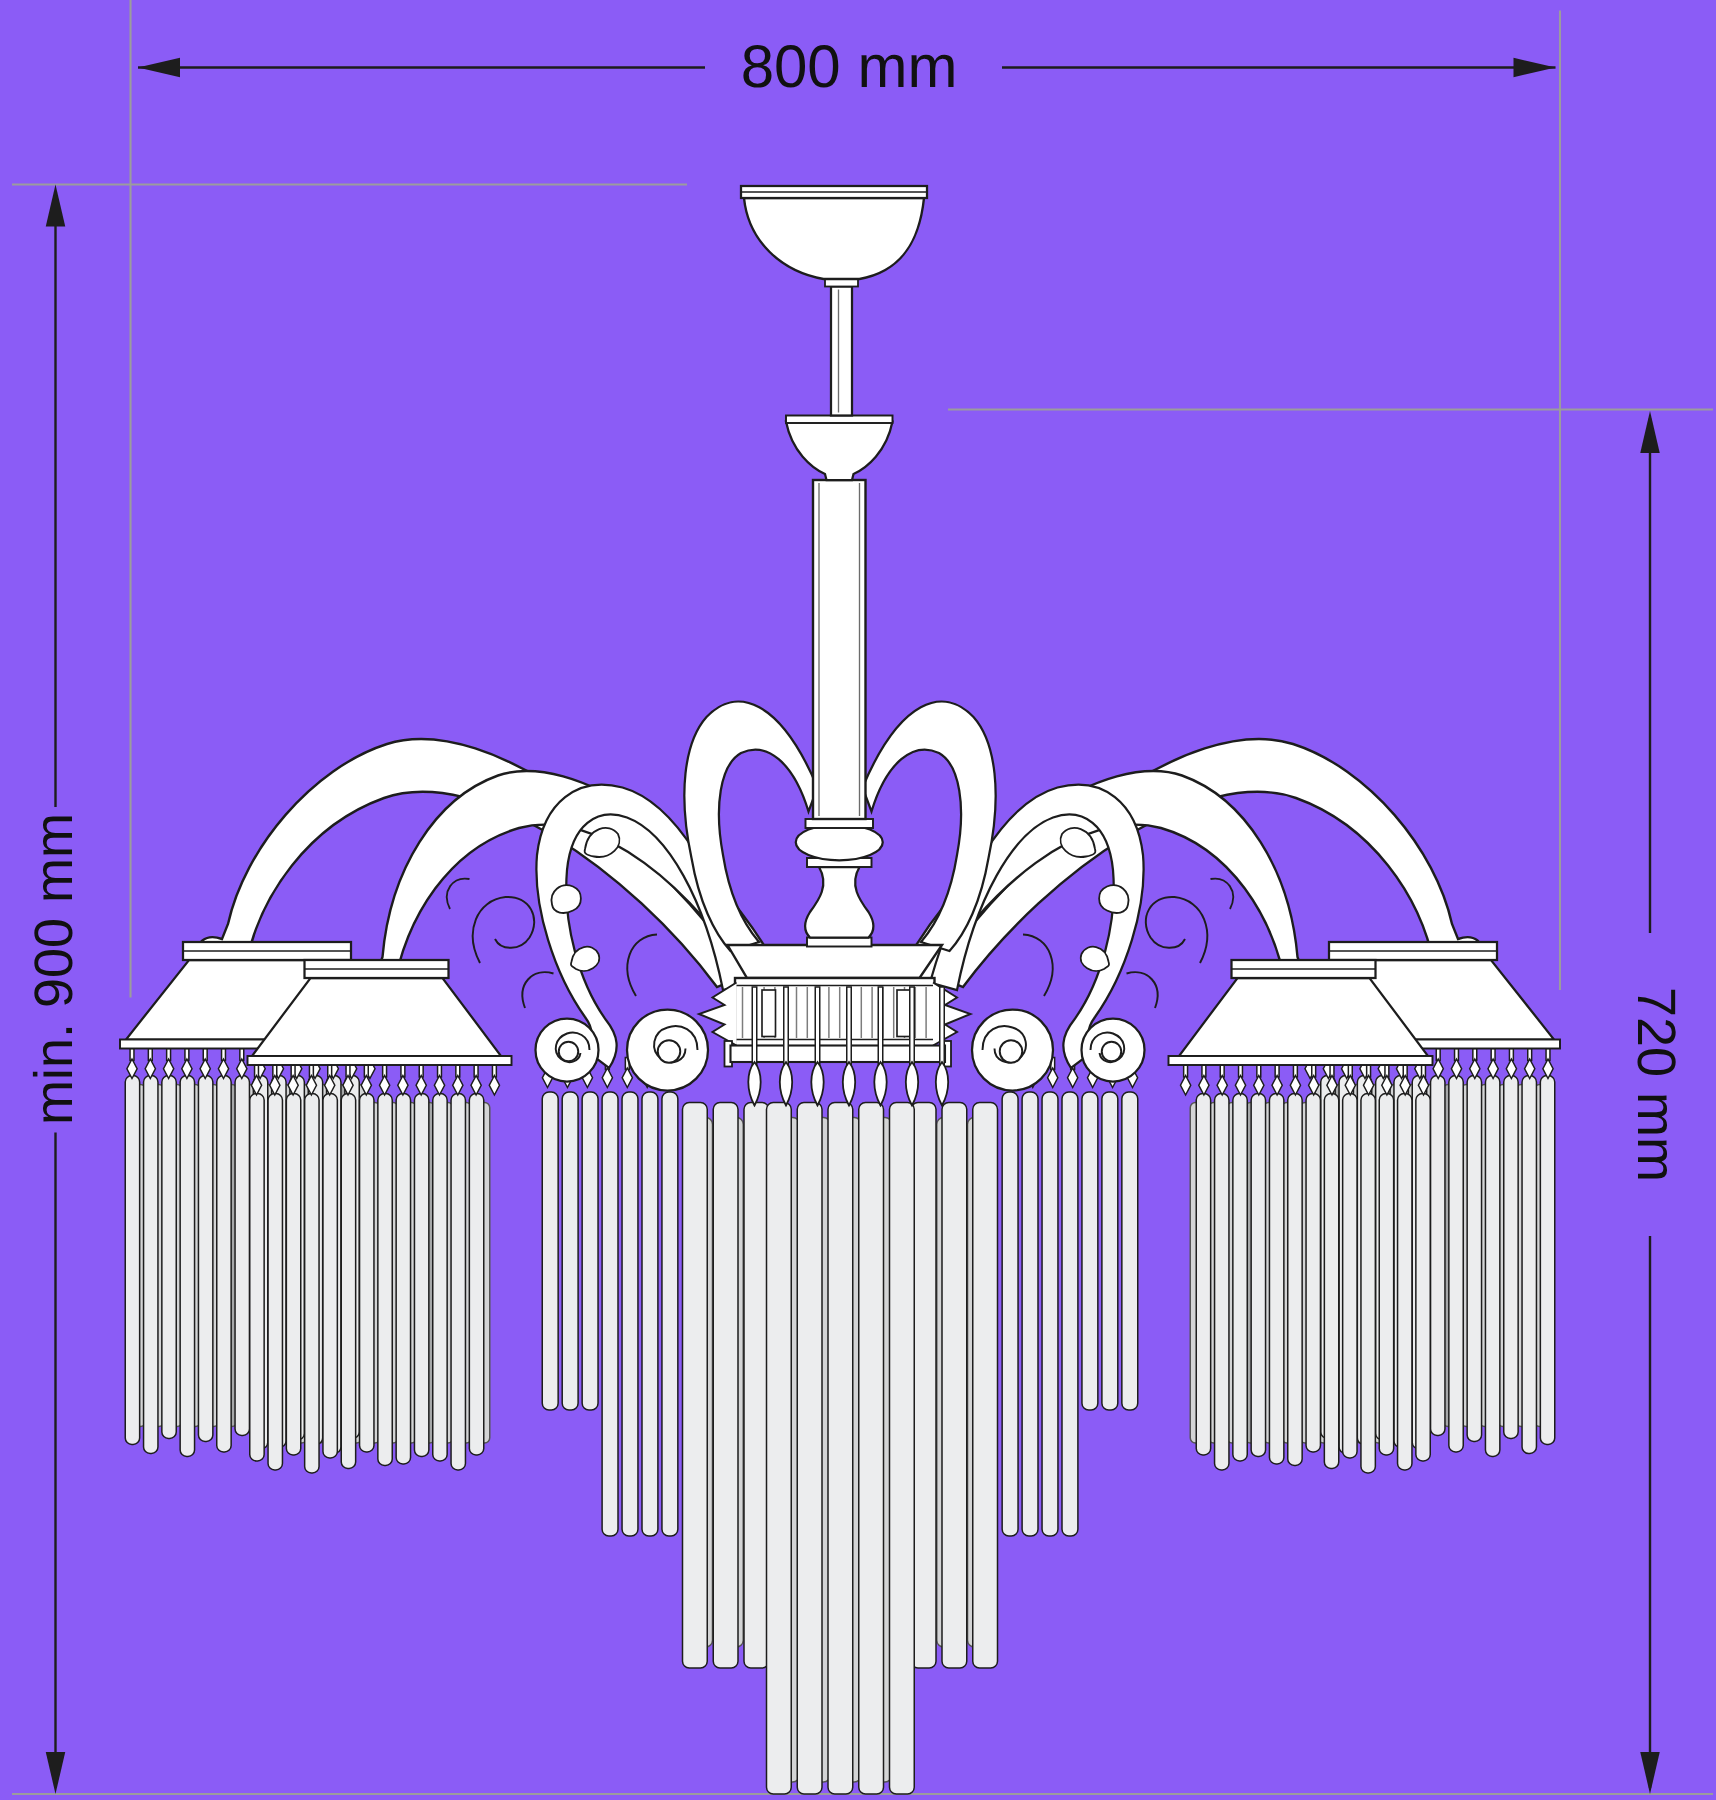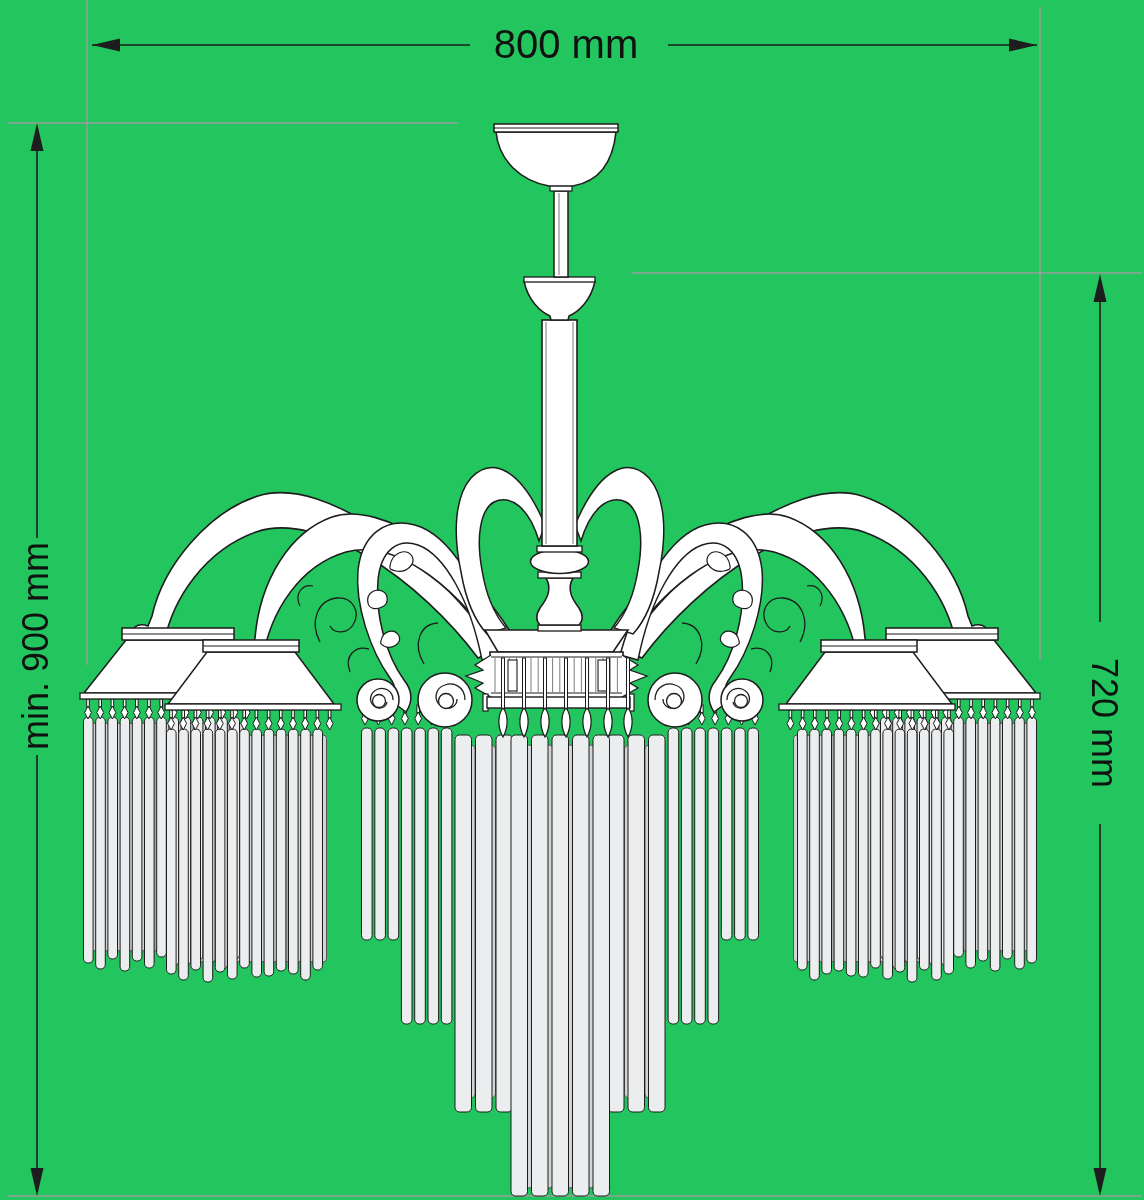--- a/index.html
+++ b/index.html
@@ -1,17 +1,17 @@
 <!DOCTYPE html>
 <html><head>
 <meta charset="utf-8">
 <style>
   html,body{margin:0;padding:0;background:#ffffff;}
   body{font-family:"Liberation Sans", sans-serif;}
-  #stage{position:relative;width:1144px;height:1200px;background:#22c55e;overflow:hidden;}
+  #stage{position:relative;width:1144px;height:1200px;background:#8b5cf6;overflow:hidden;}
   svg{display:block;}
   text{fill:#111;}
   .dimlabel{font-size:40px;letter-spacing:0px;}
   .dimlabel-side{font-size:36px;}
 </style>
 </head>
 <body>
 
 <div id="stage">
 <svg id="drw" width="1144" height="1200" viewBox="0 0 1144 1200">

